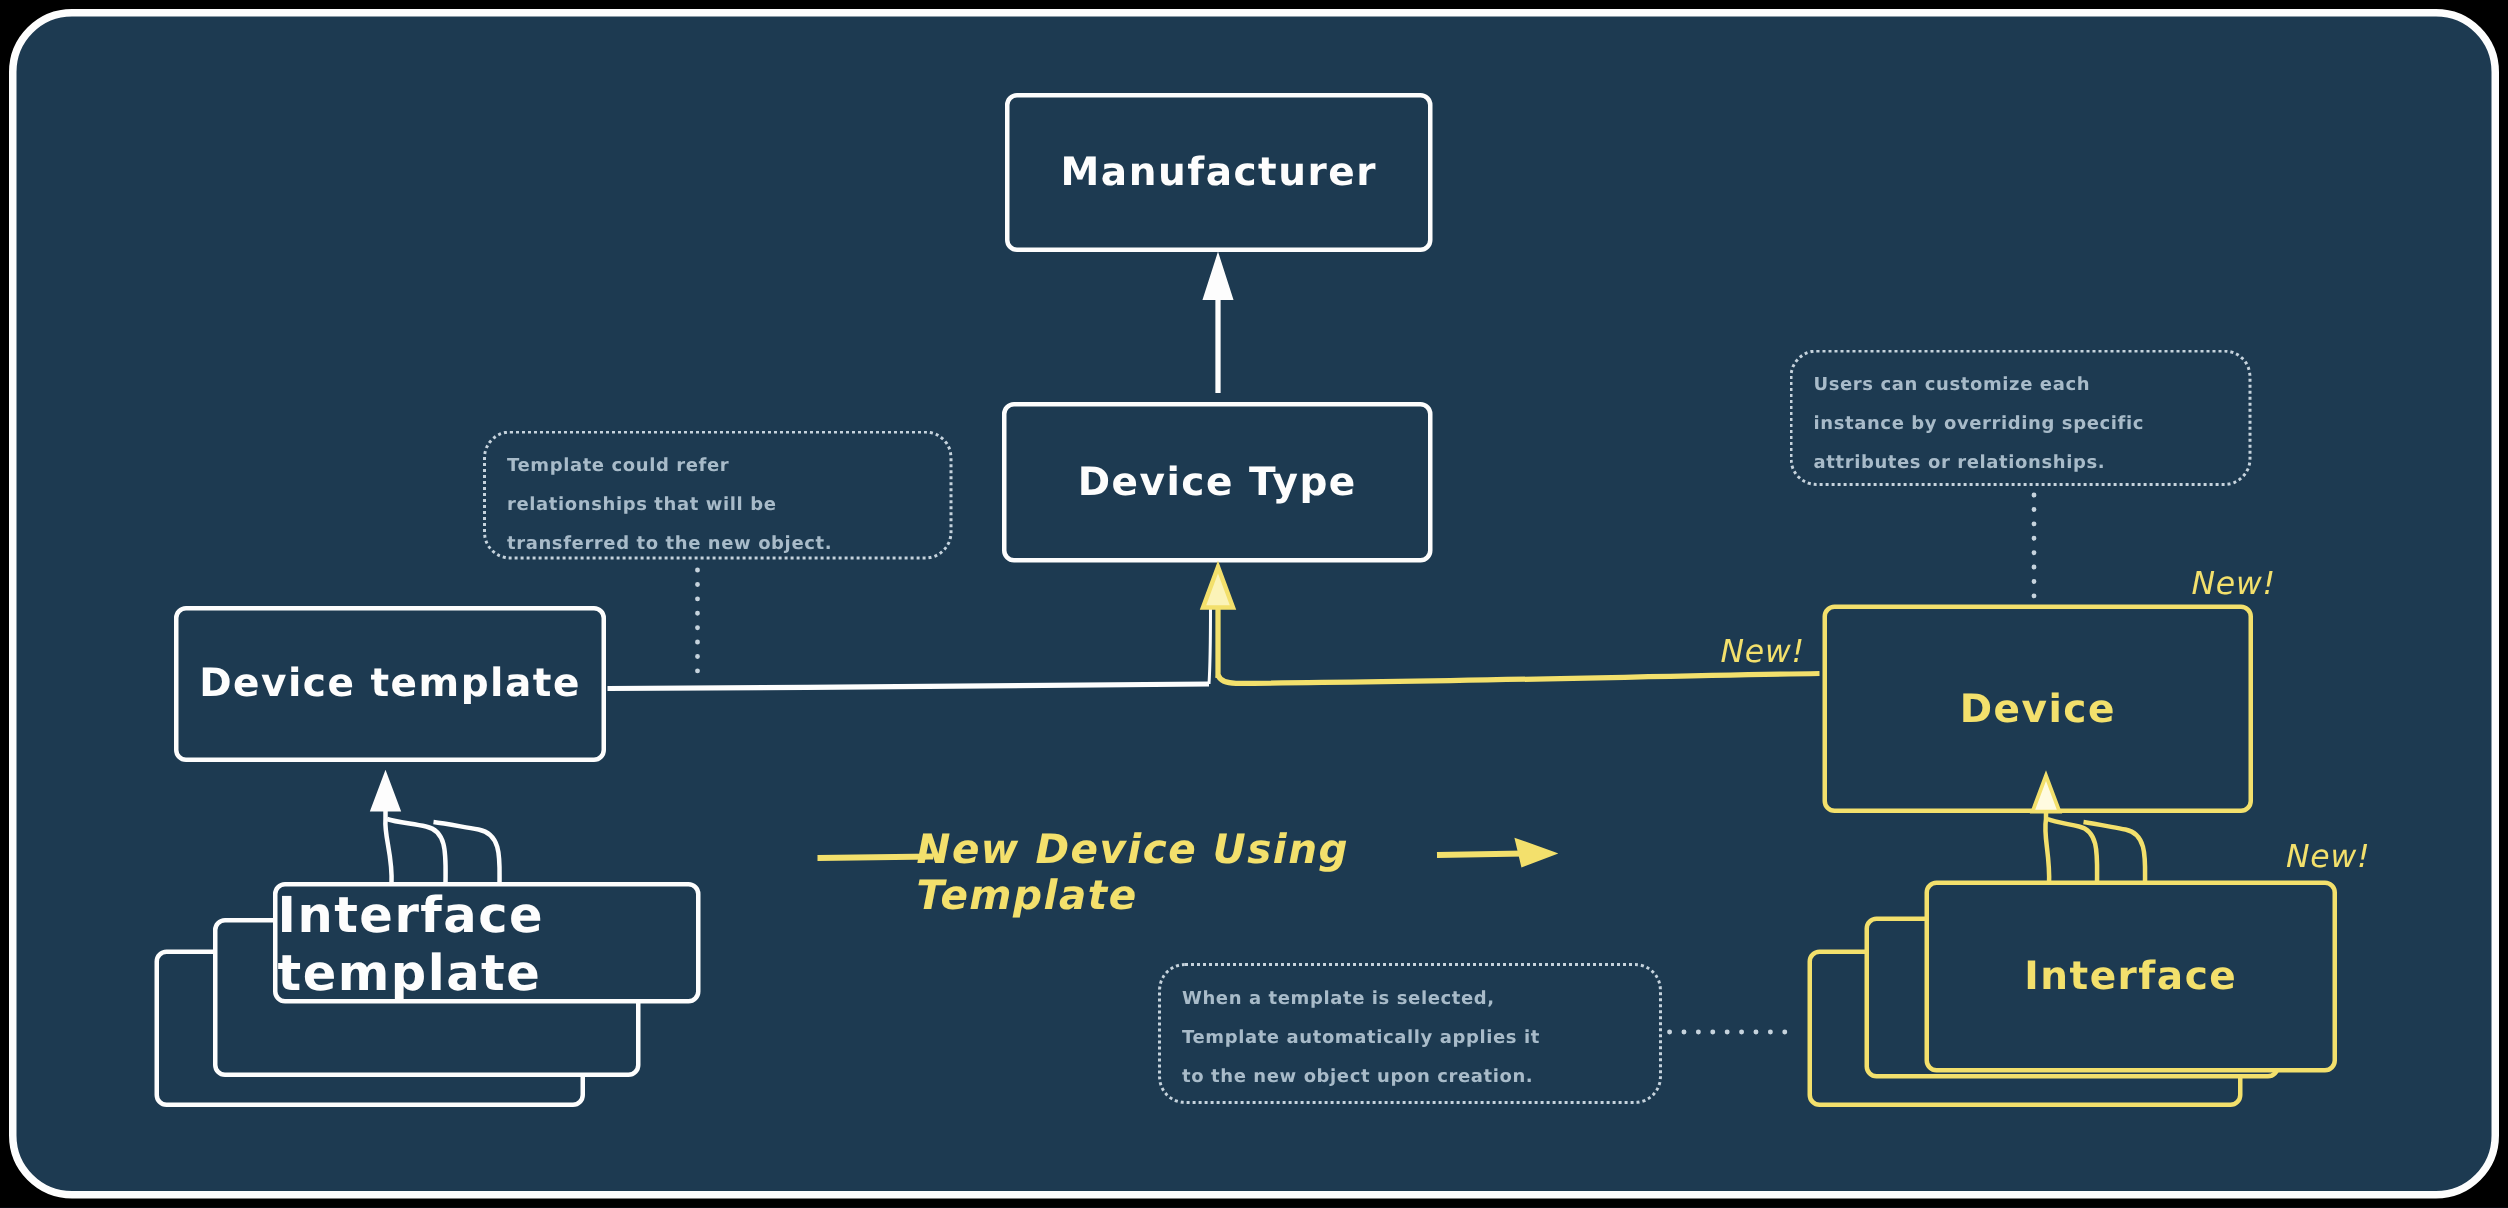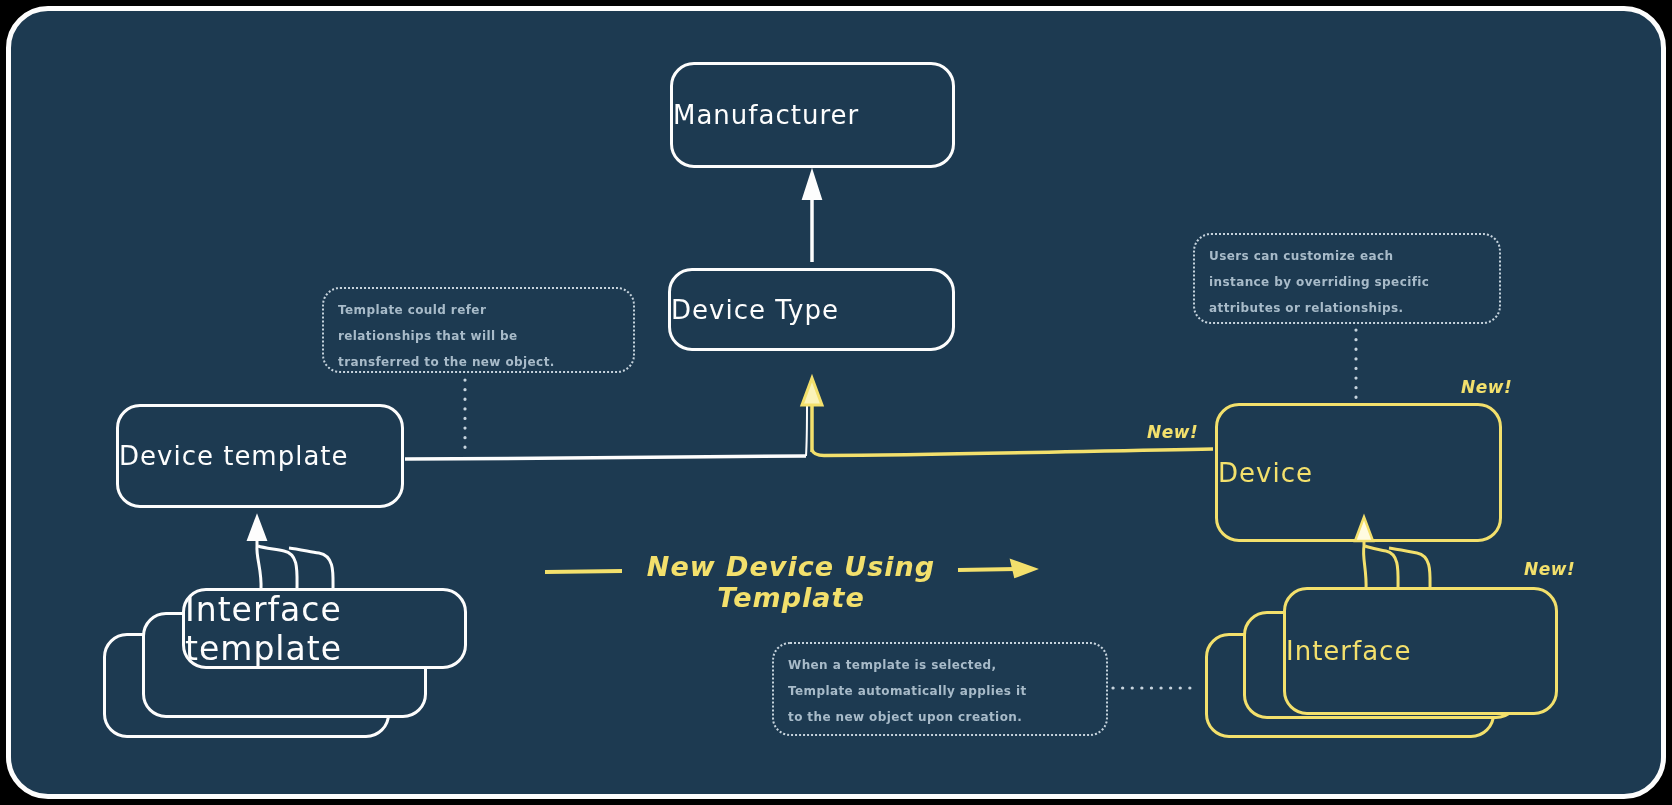--- a/index.html
+++ b/index.html
@@ -5,36 +5,36 @@
   html,body{margin:0;padding:0;background:#000;}
   #stage{
     position:relative;width:1672px;height:805px;background:#000;overflow:hidden;
     font-family:"DejaVu Sans", sans-serif;
   }
   #panel{
     position:absolute;left:6px;top:6px;right:6px;bottom:6px;
     background:#1d3a51;border:5px solid #fdfdfd;border-radius:42px;
   }
   .node{
-    position:absolute;box-sizing:border-box;border:3px solid #fdfdfd;border-radius:24px;
-    background:#1d3a51;display:flex;align-items:center;
-    color:#fdfdfd;font-size:26px;font-weight:400;letter-spacing:1px;
+    position:absolute;box-sizing:border-box;border:3px solid #fdfdfd;border-radius:8px;
+    background:#1d3a51;display:flex;align-items:center;justify-content:center;
+    color:#fdfdfd;font-size:26px;font-weight:700;letter-spacing:1px;
   }
   .node.yellow{border-color:#f3e06c;color:#f3e06c;}
   .note{
     position:absolute;box-sizing:border-box;border:2px dotted #c6d3dd;border-radius:18px;
     color:#a8bbc9;font-size:12px;font-weight:700;letter-spacing:.4px;
     padding:8px 14px;line-height:26px;background:transparent;
   }
   .badge{
-    position:absolute;color:#f3e06c;font-size:17px;font-weight:700;font-style:italic;
+    position:absolute;color:#f3e06c;font-size:21px;font-weight:400;font-style:italic;
     letter-spacing:.5px;
   }
   .flow-label{
-    position:absolute;left:611px;top:551px;width:360px;text-align:center;
+    position:absolute;left:611px;top:551px;width:360px;text-align:left;
     color:#f3e06c;font-size:27px;font-weight:700;font-style:italic;letter-spacing:1px;
   }
   #wires{position:absolute;left:0;top:0;pointer-events:none;z-index:6;}
   .z1{z-index:1}.z2{z-index:2}.z3{z-index:3}.z4{z-index:4}
 </style>
 </head>
 <body>
 
 <div id="stage">
   <div id="panel"></div>
@@ -47,21 +47,21 @@
 
   <div class="node yellow z1" style="left:1205px;top:633px;width:290px;height:105px;"></div>
   <div class="node yellow z2" style="left:1243px;top:611px;width:277px;height:108px;"></div>
   <div class="node yellow z3" style="left:1283px;top:587px;width:275px;height:128px;">
     <span>Interface</span>
   </div>
 
   <div class="node z2" style="left:670px;top:62px;width:285px;height:106px;">
     <span>Manufacturer</span>
   </div>
-  <div class="node z2" style="left:668px;top:268px;width:287px;height:83px;">
+  <div class="node z2" style="left:668px;top:268px;width:287px;height:107px;">
     <span>Device Type</span>
   </div>
   <div class="node z2" style="left:116px;top:404px;width:288px;height:104px;">
     <span>Device template</span>
   </div>
   <div class="node yellow z2" style="left:1215px;top:403px;width:287px;height:139px;">
     <span>Device</span>
   </div>
 
   <div class="note z2" style="left:322px;top:287px;width:313px;height:86px;">

